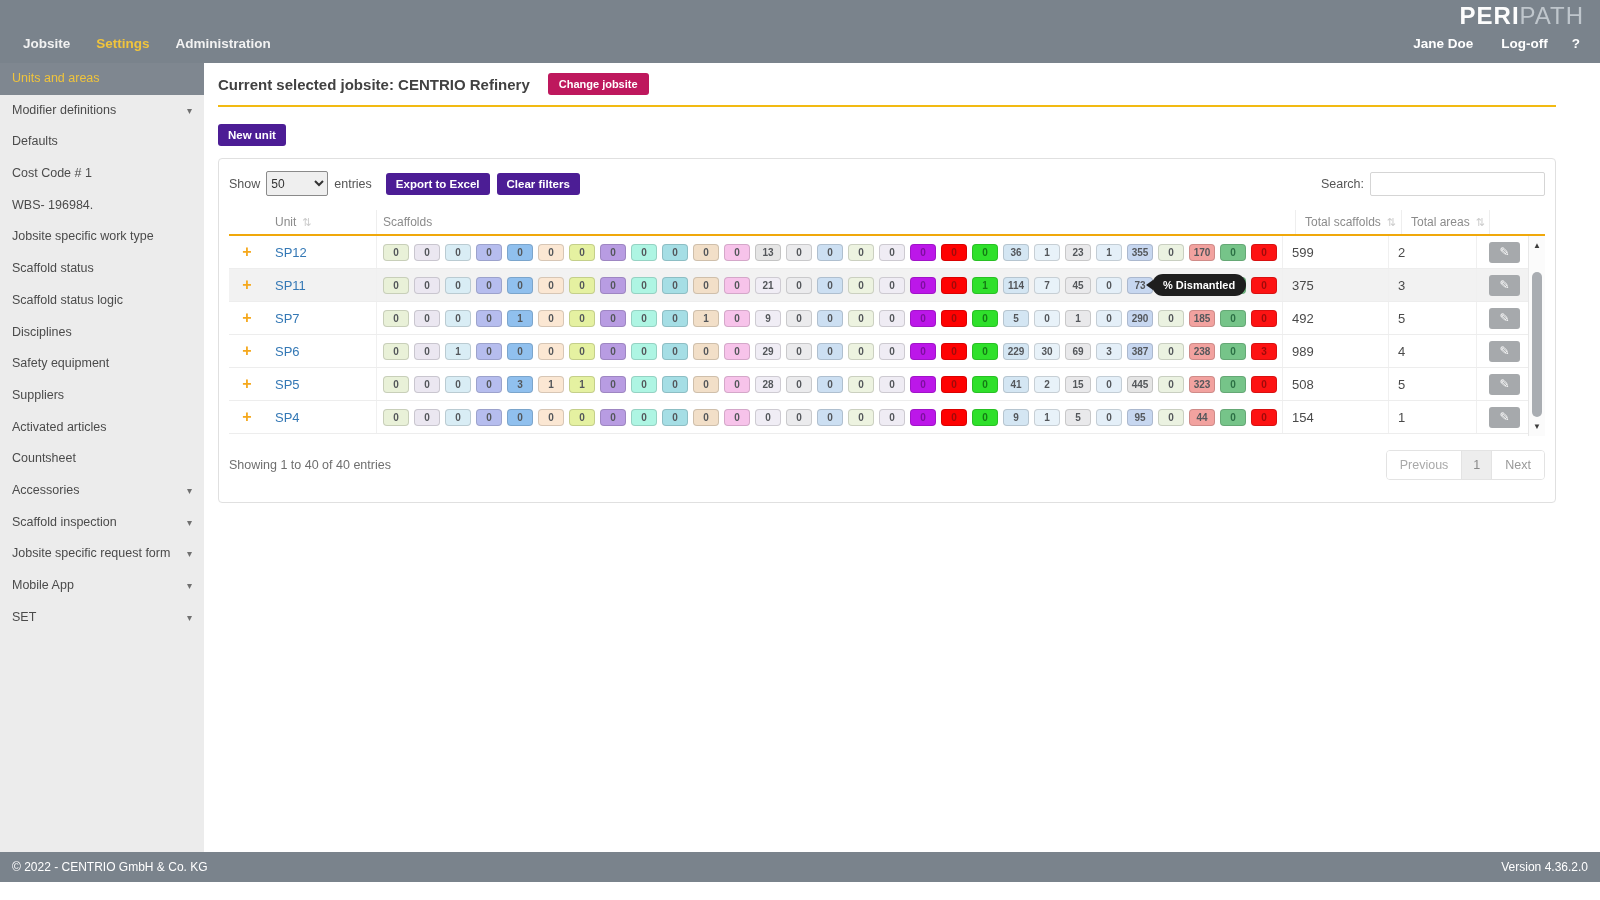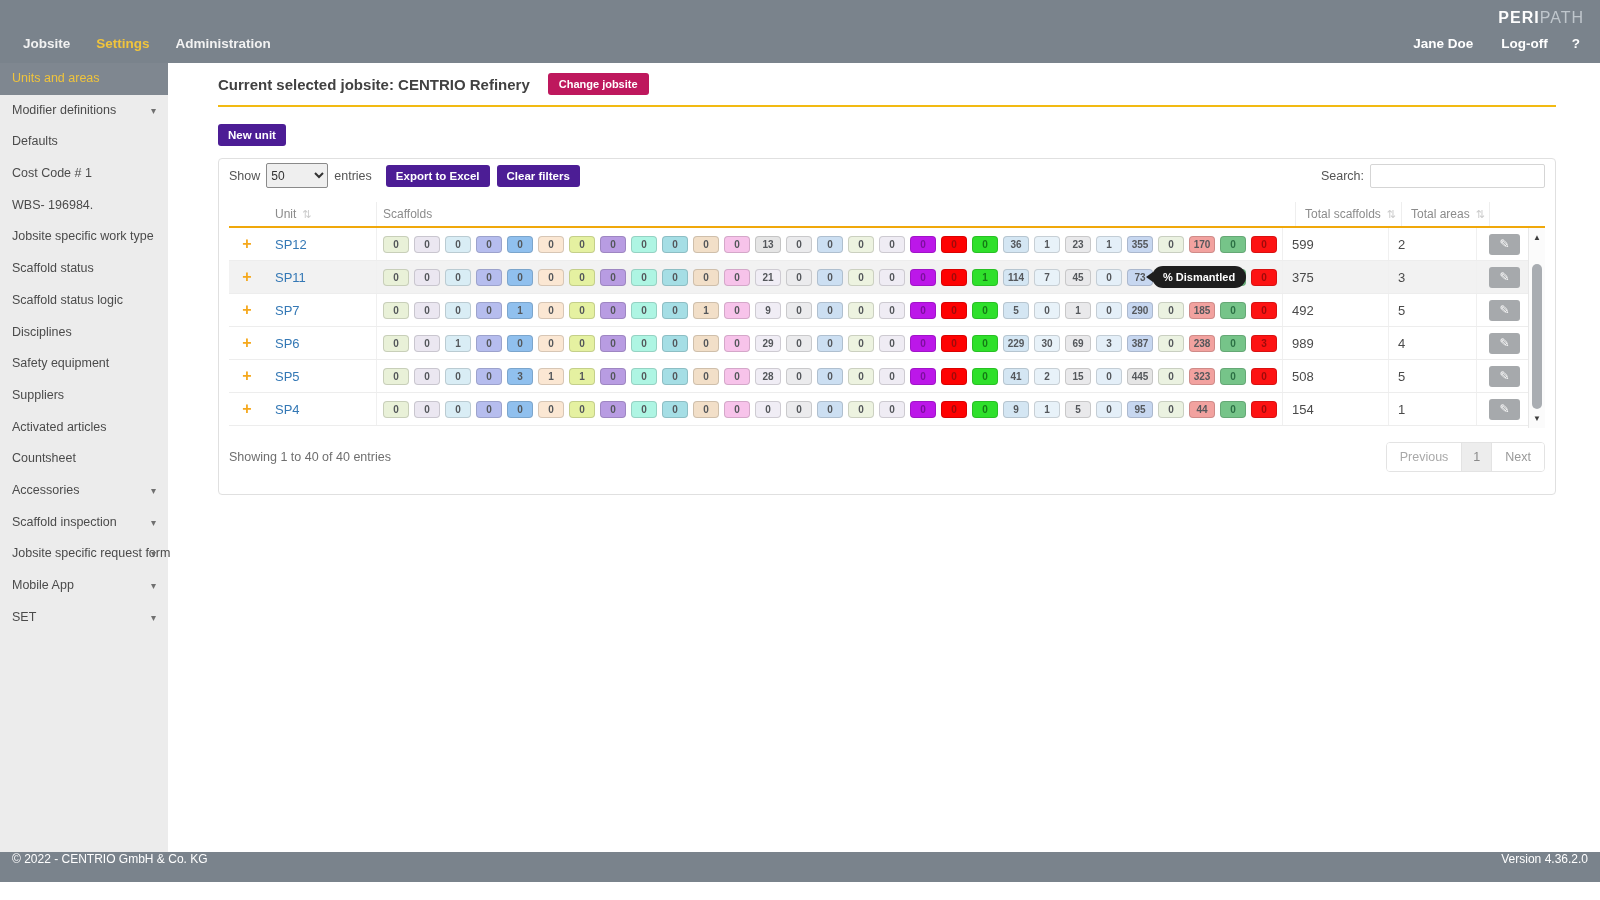--- a/index.html
+++ b/index.html
@@ -1,50 +1,50 @@
 <!DOCTYPE html>
 <html><head>
 <meta charset="utf-8">
 <style>
   * { margin:0; padding:0; box-sizing:border-box; }
   html,body { width:1600px; height:900px; overflow:hidden; background:#fff;
     font-family:"Liberation Sans", sans-serif; }
 
   
   .topbar { position:relative; height:63px; background:#7a838c; }
-  .brand { position:absolute; top:9px; right:16px; font-size:16px; letter-spacing:1px; font-weight:bold; }
+  .brand { position:absolute; top:2px; right:16px; font-size:24px; letter-spacing:1px; font-weight:bold; }
   .brand .peri { color:#fdfdfd; }
   .brand .path { color:#bfc6cc; font-weight:normal; }
   .mainnav { position:absolute; left:10px; bottom:6px; display:flex; }
   .nav-item { color:#f2f2f2; font-size:13.5px; font-weight:bold; padding:6px 13px; cursor:pointer; }
   .nav-item.active { color:#f0c43c; }
   .usernav { position:absolute; right:10px; bottom:6px; display:flex; align-items:center; }
   .usernav .u-item { color:#fff; font-size:13.5px; font-weight:bold; padding:6px 14px; cursor:pointer; }
   .usernav .help { padding:6px 10px; }
 
   
-  .sidebar { position:absolute; left:0; top:63px; bottom:48px; width:168px; background:#ececec; }
+  .sidebar { position:absolute; left:0; top:63px; bottom:48px; width:204px; background:#ececec; }
   .side-item { height:31.7px; line-height:31.7px; padding:0 12px; font-size:12.5px; color:#4b4b4b;
     cursor:pointer; position:relative; white-space:nowrap; }
   .side-item.active { background:#7f8790; color:#f0c43c; }
   .side-item .chev { position:absolute; right:12px; top:0; color:#707070; font-size:10px; }
 
   
   .main { position:absolute; left:204px; top:63px; right:0; bottom:48px; background:#fff; overflow:hidden; }
   .title-row { display:flex; align-items:center; margin:10px 44px 0 14px; padding-bottom:10px;
     border-bottom:2px solid #f2ba12; }
   .page-title { font-size:15px; font-weight:bold; color:#414141; }
   .btn-gray { background:#be185d; color:#fff; border:none; border-radius:3px; font-size:11px;
     font-weight:bold; padding:5px 11px; margin-left:18px; cursor:pointer; font-family:inherit; }
   .btn-green { background:#4c1d95; color:#fff; border:none; border-radius:3px; font-size:11.5px;
     font-weight:bold; padding:5px 10px; cursor:pointer; font-family:inherit; }
   .newunit-row { margin:17px 0 12px 14px; }
 
   
-  .panel { margin:0 44px 0 14px; border:1px solid #e0e0e0; border-radius:4px; padding:4px 10px 22px; }
+  .panel { margin:0 44px 0 14px; border:1px solid #e0e0e0; border-radius:4px; padding:12px 10px 22px; }
   .controls { display:flex; align-items:center; font-size:12.5px; color:#555; }
   .controls select { width:62px; height:25px; margin:0 6px; border:1px solid #8a8a8a; border-radius:2px;
     font-size:12px; font-family:inherit; color:#333; }
   .controls .btn-green { margin-left:14px; }
   .controls .btn-green + .btn-green { margin-left:7px; }
   .search-wrap { margin-left:auto; display:flex; align-items:center; }
   .search-wrap input { width:175px; height:24px; margin-left:6px; border:1px solid #d5d5d5;
     border-radius:2px; padding:0 6px; font-family:inherit; }
 
   
@@ -95,21 +95,21 @@
   .tfoot { display:flex; align-items:center; margin-top:14px; }
   .info { font-size:12.5px; color:#6f6f6f; }
   .pager { margin-left:auto; display:inline-flex; border:1px solid #e3e3e3; border-radius:4px;
     overflow:hidden; font-size:12.5px; }
   .pg { padding:7px 13px; background:#fff; color:#a9a9a9; cursor:pointer; }
   .pg.cur { background:#ededed; color:#8a8a8a; border-left:1px solid #e3e3e3; border-right:1px solid #e3e3e3; padding:7px 11px; }
   .pg.next { color:#999; }
 
   
   .footer { position:absolute; left:0; bottom:18px; width:100%; height:30px; background:#7a838c;
-    color:#fff; font-size:12px; display:flex; padding:0 12px; }
+    color:#fff; font-size:12px; display:flex; align-items:center; padding:0 12px; }
   .footer .ver { margin-left:auto; }
 </style>
 </head>
 <body>
 
 <div class="topbar">
   <div class="brand">
     <span class="peri">PERI</span><span class="path">PATH</span>
   </div>
   <div class="mainnav">

